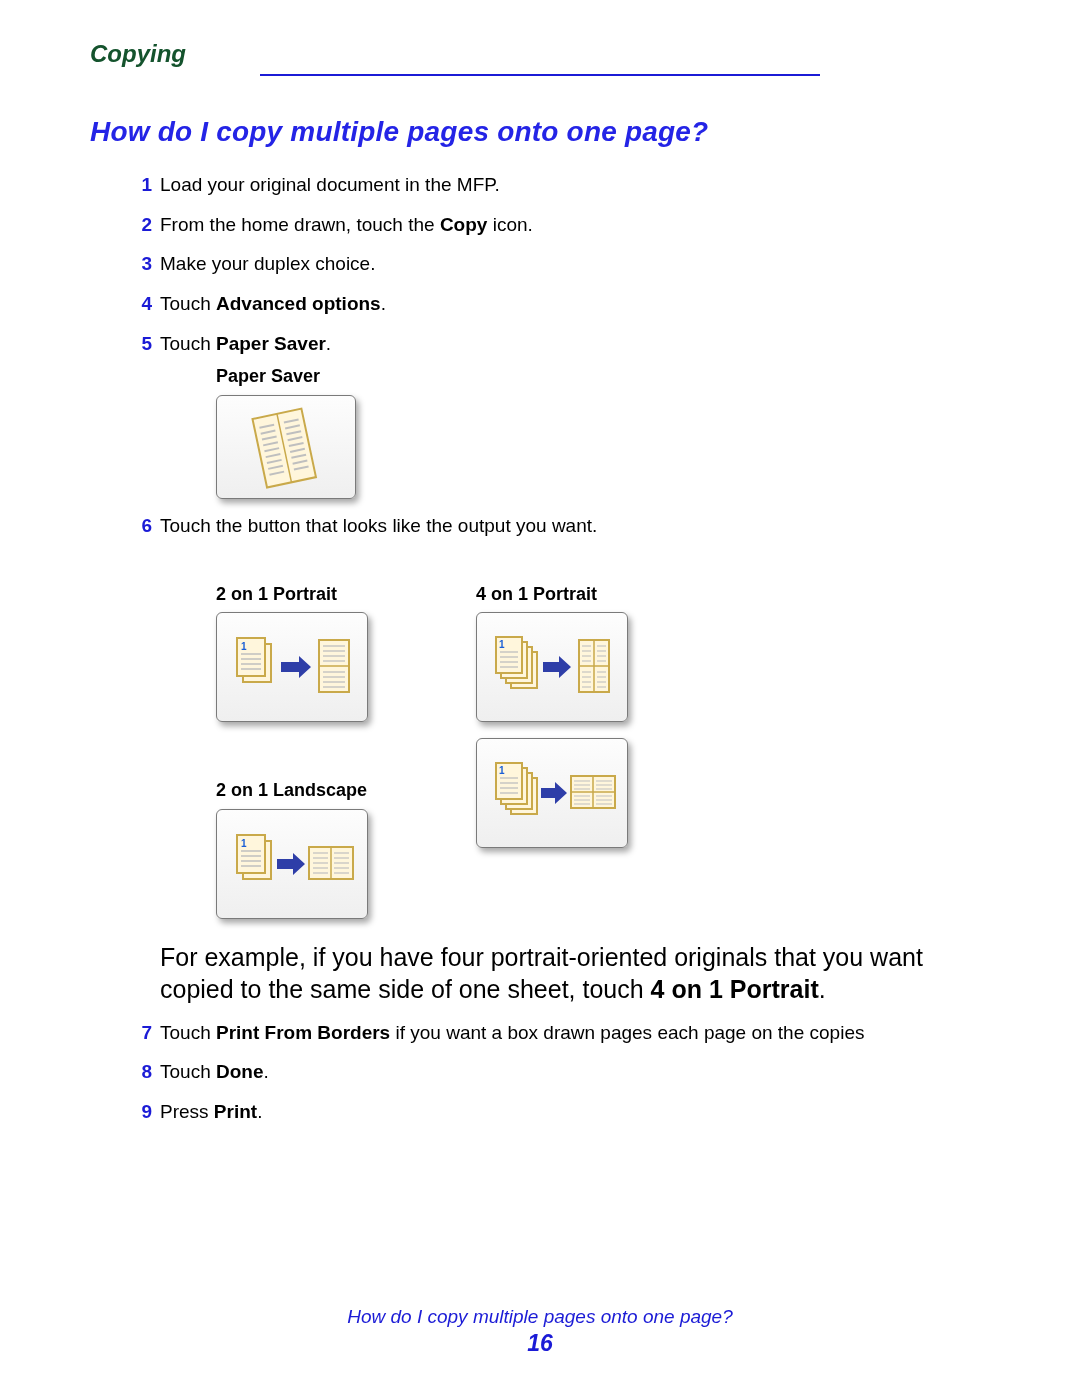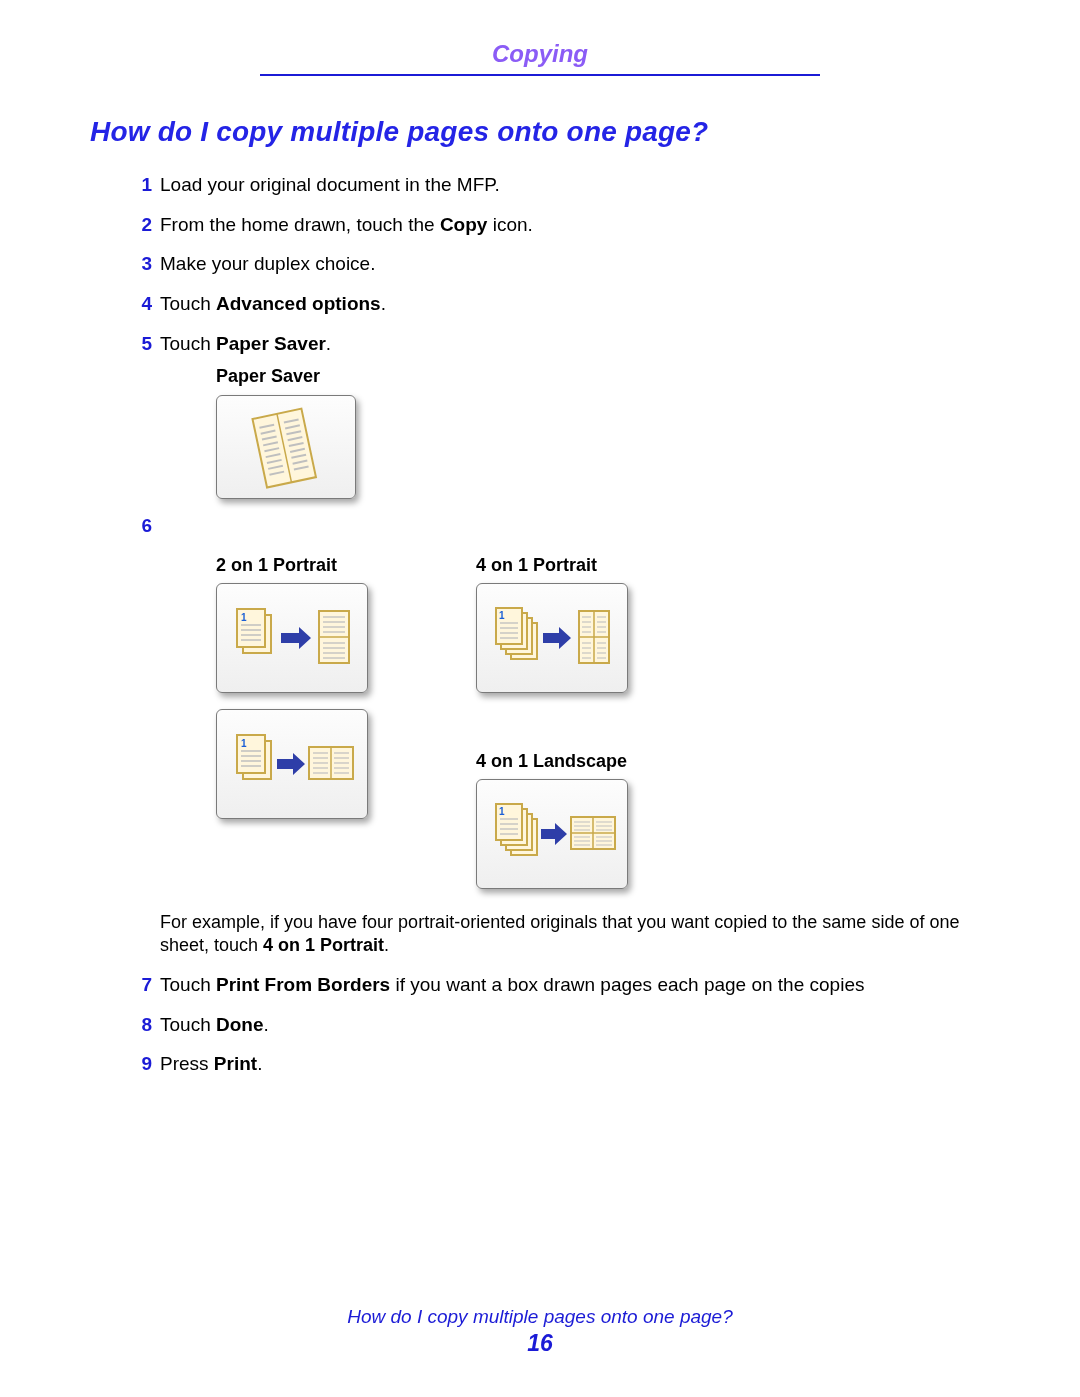--- a/index.html
+++ b/index.html
@@ -6,24 +6,24 @@
   body {
     width: 1080px;
     height: 1397px;
     background: #ffffff;
     font-family: Arial, Helvetica, sans-serif;
     color: #000;
     position: relative;
     padding: 40px 90px 0 90px;
   }
   .section-header {
-    text-align: center;
+    text-align: left;
     font-weight: bold;
     font-style: italic;
-    color: #8b5cf6;
+    color: #14532d;
     font-size: 24px;
     margin-bottom: 6px;
   }
   .section-rule {
     border: none;
     border-top: 2px solid #1b1bd6;
     width: 560px;
     margin: 0 auto 40px auto;
   }
   .page-title {
@@ -98,21 +98,21 @@
     border: 1px solid #7a7a7a;
     border-radius: 6px;
     background: linear-gradient(#fdfdfd, #efefef);
     box-shadow: 3px 4px 6px rgba(0,0,0,0.35);
     display: flex;
     align-items: center;
     justify-content: center;
     margin-bottom: 16px;
   }
   .example-text {
-    font-size: 18px;
+    font-size: 25px;
     line-height: 1.3;
     margin: 6px 0 14px 94px;
   }
   .footer {
     position: absolute;
     bottom: 40px;
     left: 0;
     width: 1080px;
     text-align: center;
   }
@@ -182,20 +182,21 @@
               <line x1="30" y1="46" x2="45" y2="46"></line>
               <line x1="30" y1="52" x2="45" y2="52"></line>
               <line x1="30" y1="58" x2="45" y2="58"></line>
           </g>
         </g>
       </svg>
     </div>
   </li>
 
   <li>
+    <span>Touch the button that looks like the output you want.</span>
 
     <div class="options-grid" style="margin-left:56px;">
 
       <div class="option-cell">
         <div class="option-label">2 on 1 Portrait</div>
         <div class="option-btn">
           <svg width="130" height="90" viewBox="0 0 130 90">
 
             <g>
               <rect x="16" y="22" width="28" height="38" fill="#fff6dc" stroke="#c9a94a" stroke-width="2"></rect>
@@ -272,20 +273,21 @@
                   <line x1="110" y1="55" x2="119" y2="55"></line>
                   <line x1="110" y1="60" x2="119" y2="60"></line>
                   <line x1="110" y1="65" x2="119" y2="65"></line>
               </g>
             </g>
           </svg>
         </div>
       </div>
 
       <div class="option-cell">
+        <div class="option-label">2 on 1 Landscape</div>
         <div class="option-btn">
           <svg width="130" height="90" viewBox="0 0 130 90">
             <g>
               <rect x="16" y="22" width="28" height="38" fill="#fff6dc" stroke="#c9a94a" stroke-width="2"></rect>
               <rect x="10" y="16" width="28" height="38" fill="#fff6dc" stroke="#c9a94a" stroke-width="2"></rect>
               <text x="14" y="28" font-size="10" font-weight="bold" fill="#1b5fd6">1</text>
               <g stroke="#bfbfbf" stroke-width="1.5">
                 <line x1="14" y1="32" x2="34" y2="32"></line>
                   <line x1="14" y1="37" x2="34" y2="37"></line>
                   <line x1="14" y1="42" x2="34" y2="42"></line>
@@ -309,21 +311,20 @@
                   <line x1="107" y1="44" x2="122" y2="44"></line>
                   <line x1="107" y1="49" x2="122" y2="49"></line>
                   <line x1="107" y1="54" x2="122" y2="54"></line>
               </g>
             </g>
           </svg>
         </div>
       </div>
 
       <div class="option-cell">
-        <div class="option-label">4 on 1 Landscape</div>
         <div class="option-btn">
           <svg width="130" height="90" viewBox="0 0 130 90">
             <g>
               <rect x="24" y="30" width="26" height="36" fill="#fff6dc" stroke="#c9a94a" stroke-width="2"></rect>
               <rect x="19" y="25" width="26" height="36" fill="#fff6dc" stroke="#c9a94a" stroke-width="2"></rect>
               <rect x="14" y="20" width="26" height="36" fill="#fff6dc" stroke="#c9a94a" stroke-width="2"></rect>
               <rect x="9" y="15" width="26" height="36" fill="#fff6dc" stroke="#c9a94a" stroke-width="2"></rect>
               <text x="12" y="26" font-size="10" font-weight="bold" fill="#1b5fd6">1</text>
               <g stroke="#bfbfbf" stroke-width="1.3">
                 <line x1="13" y1="30" x2="31" y2="30"></line>

